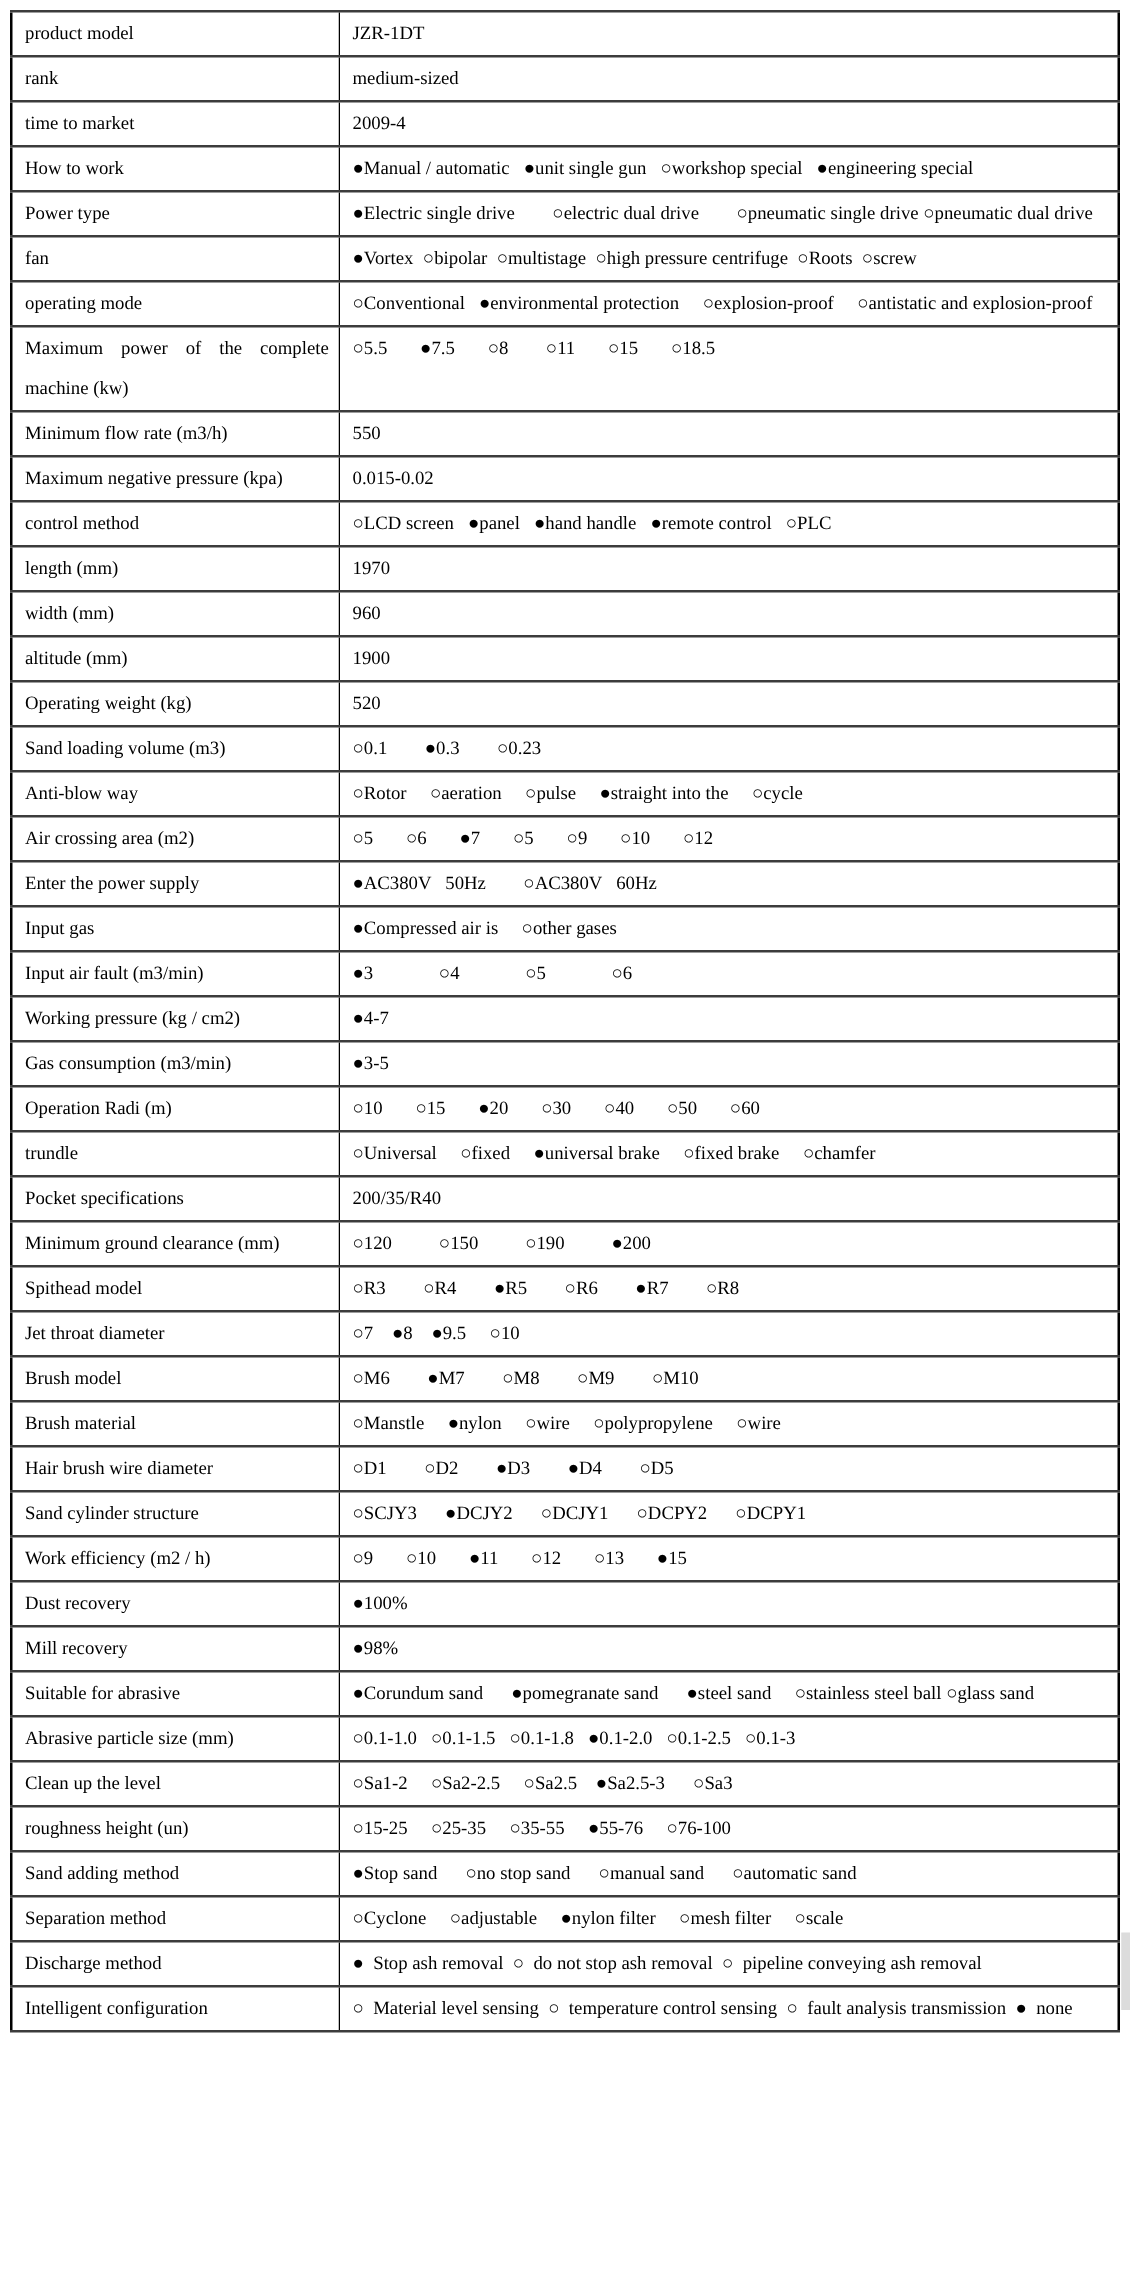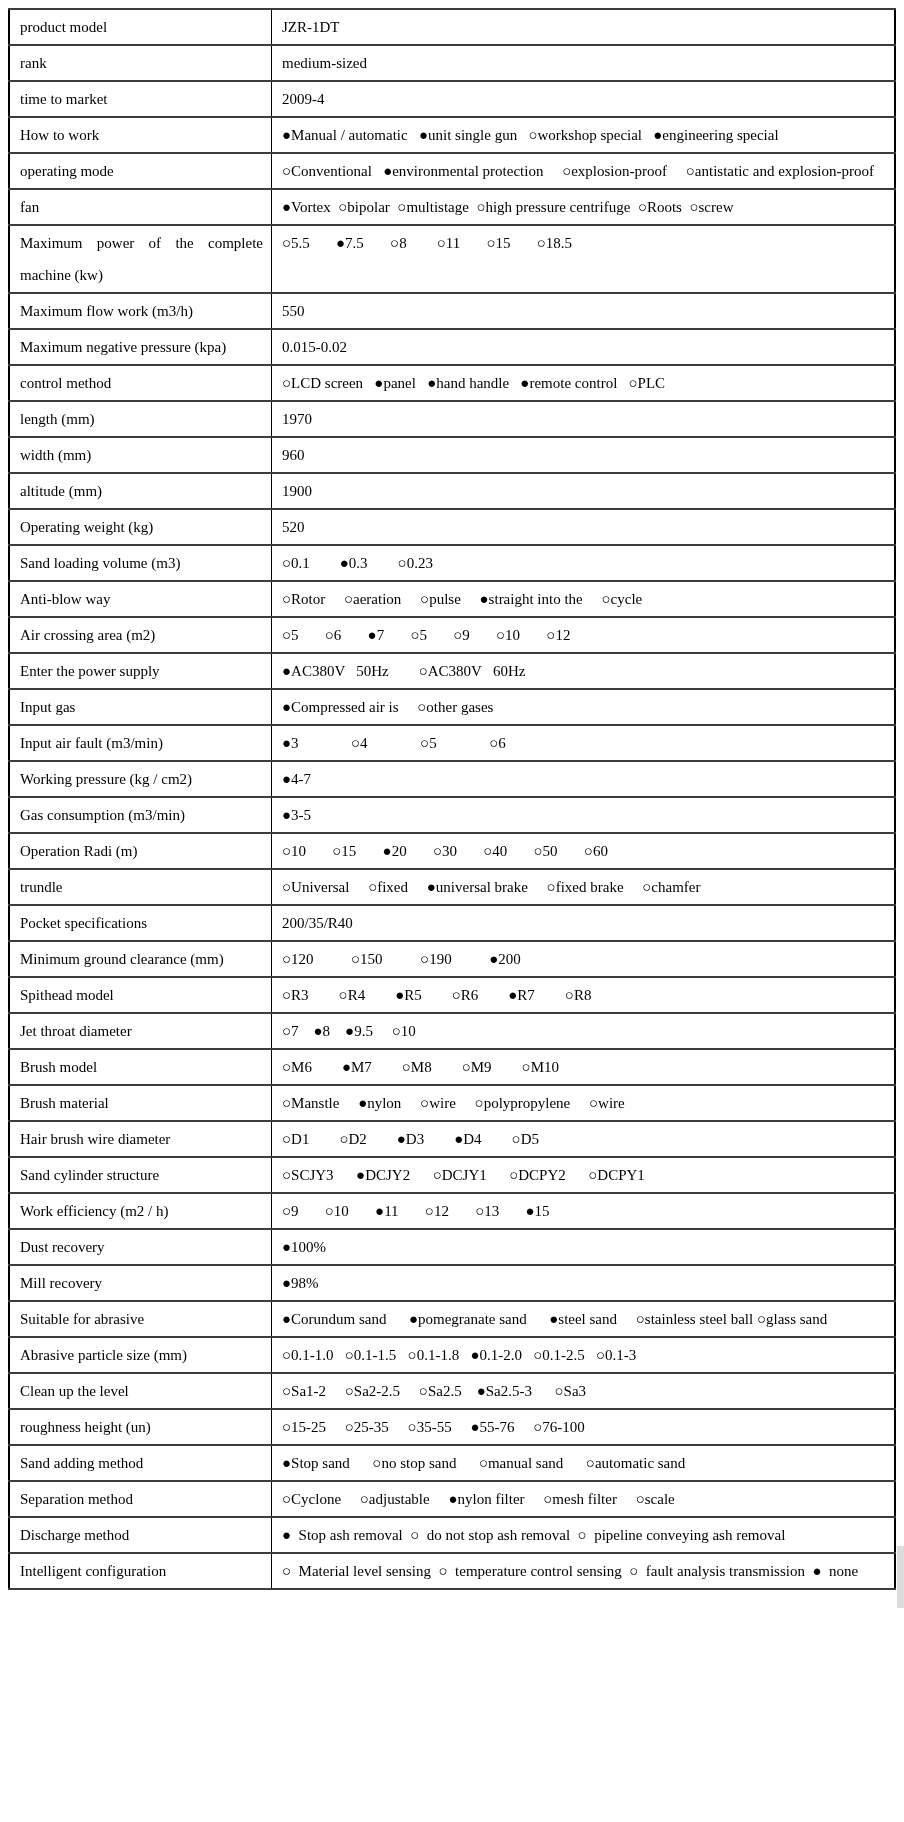--- a/index.html
+++ b/index.html
@@ -41,33 +41,37 @@
       </tr>
       <tr>
         <td class="label-cell">time to market</td>
         <td class="value-cell">2009-4</td>
       </tr>
       <tr>
         <td class="label-cell">How to work</td>
         <td class="value-cell">●Manual / automatic   ●unit single gun   ○workshop special   ●engineering special</td>
       </tr>
       <tr>
+        <td class="label-cell">Power type</td>
+        <td class="value-cell">●Electric single drive        ○electric dual drive        ○pneumatic single drive ○pneumatic dual drive</td>
+      </tr>
+      <tr>
+        <td class="label-cell">fan</td>
+        <td class="value-cell">●Vortex  ○bipolar  ○multistage  ○high pressure centrifuge  ○Roots  ○screw</td>
+      </tr>
+      <tr>
         <td class="label-cell">operating mode</td>
         <td class="value-cell">○Conventional   ●environmental protection     ○explosion-proof     ○antistatic and explosion-proof</td>
       </tr>
       <tr>
-        <td class="label-cell">fan</td>
-        <td class="value-cell">●Vortex  ○bipolar  ○multistage  ○high pressure centrifuge  ○Roots  ○screw</td>
-      </tr>
-      <tr>
         <td class="label-cell">Maximum power of the complete machine (kw)</td>
         <td class="value-cell">○5.5       ●7.5       ○8        ○11       ○15       ○18.5</td>
       </tr>
       <tr>
-        <td class="label-cell">Maximum flow work (m3/h)</td>
+        <td class="label-cell">Minimum flow rate (m3/h)</td>
         <td class="value-cell">550</td>
       </tr>
       <tr>
         <td class="label-cell">Maximum negative pressure (kpa)</td>
         <td class="value-cell">0.015-0.02</td>
       </tr>
       <tr>
         <td class="label-cell">control method</td>
         <td class="value-cell">○LCD screen   ●panel   ●hand handle   ●remote control   ○PLC</td>
       </tr>

